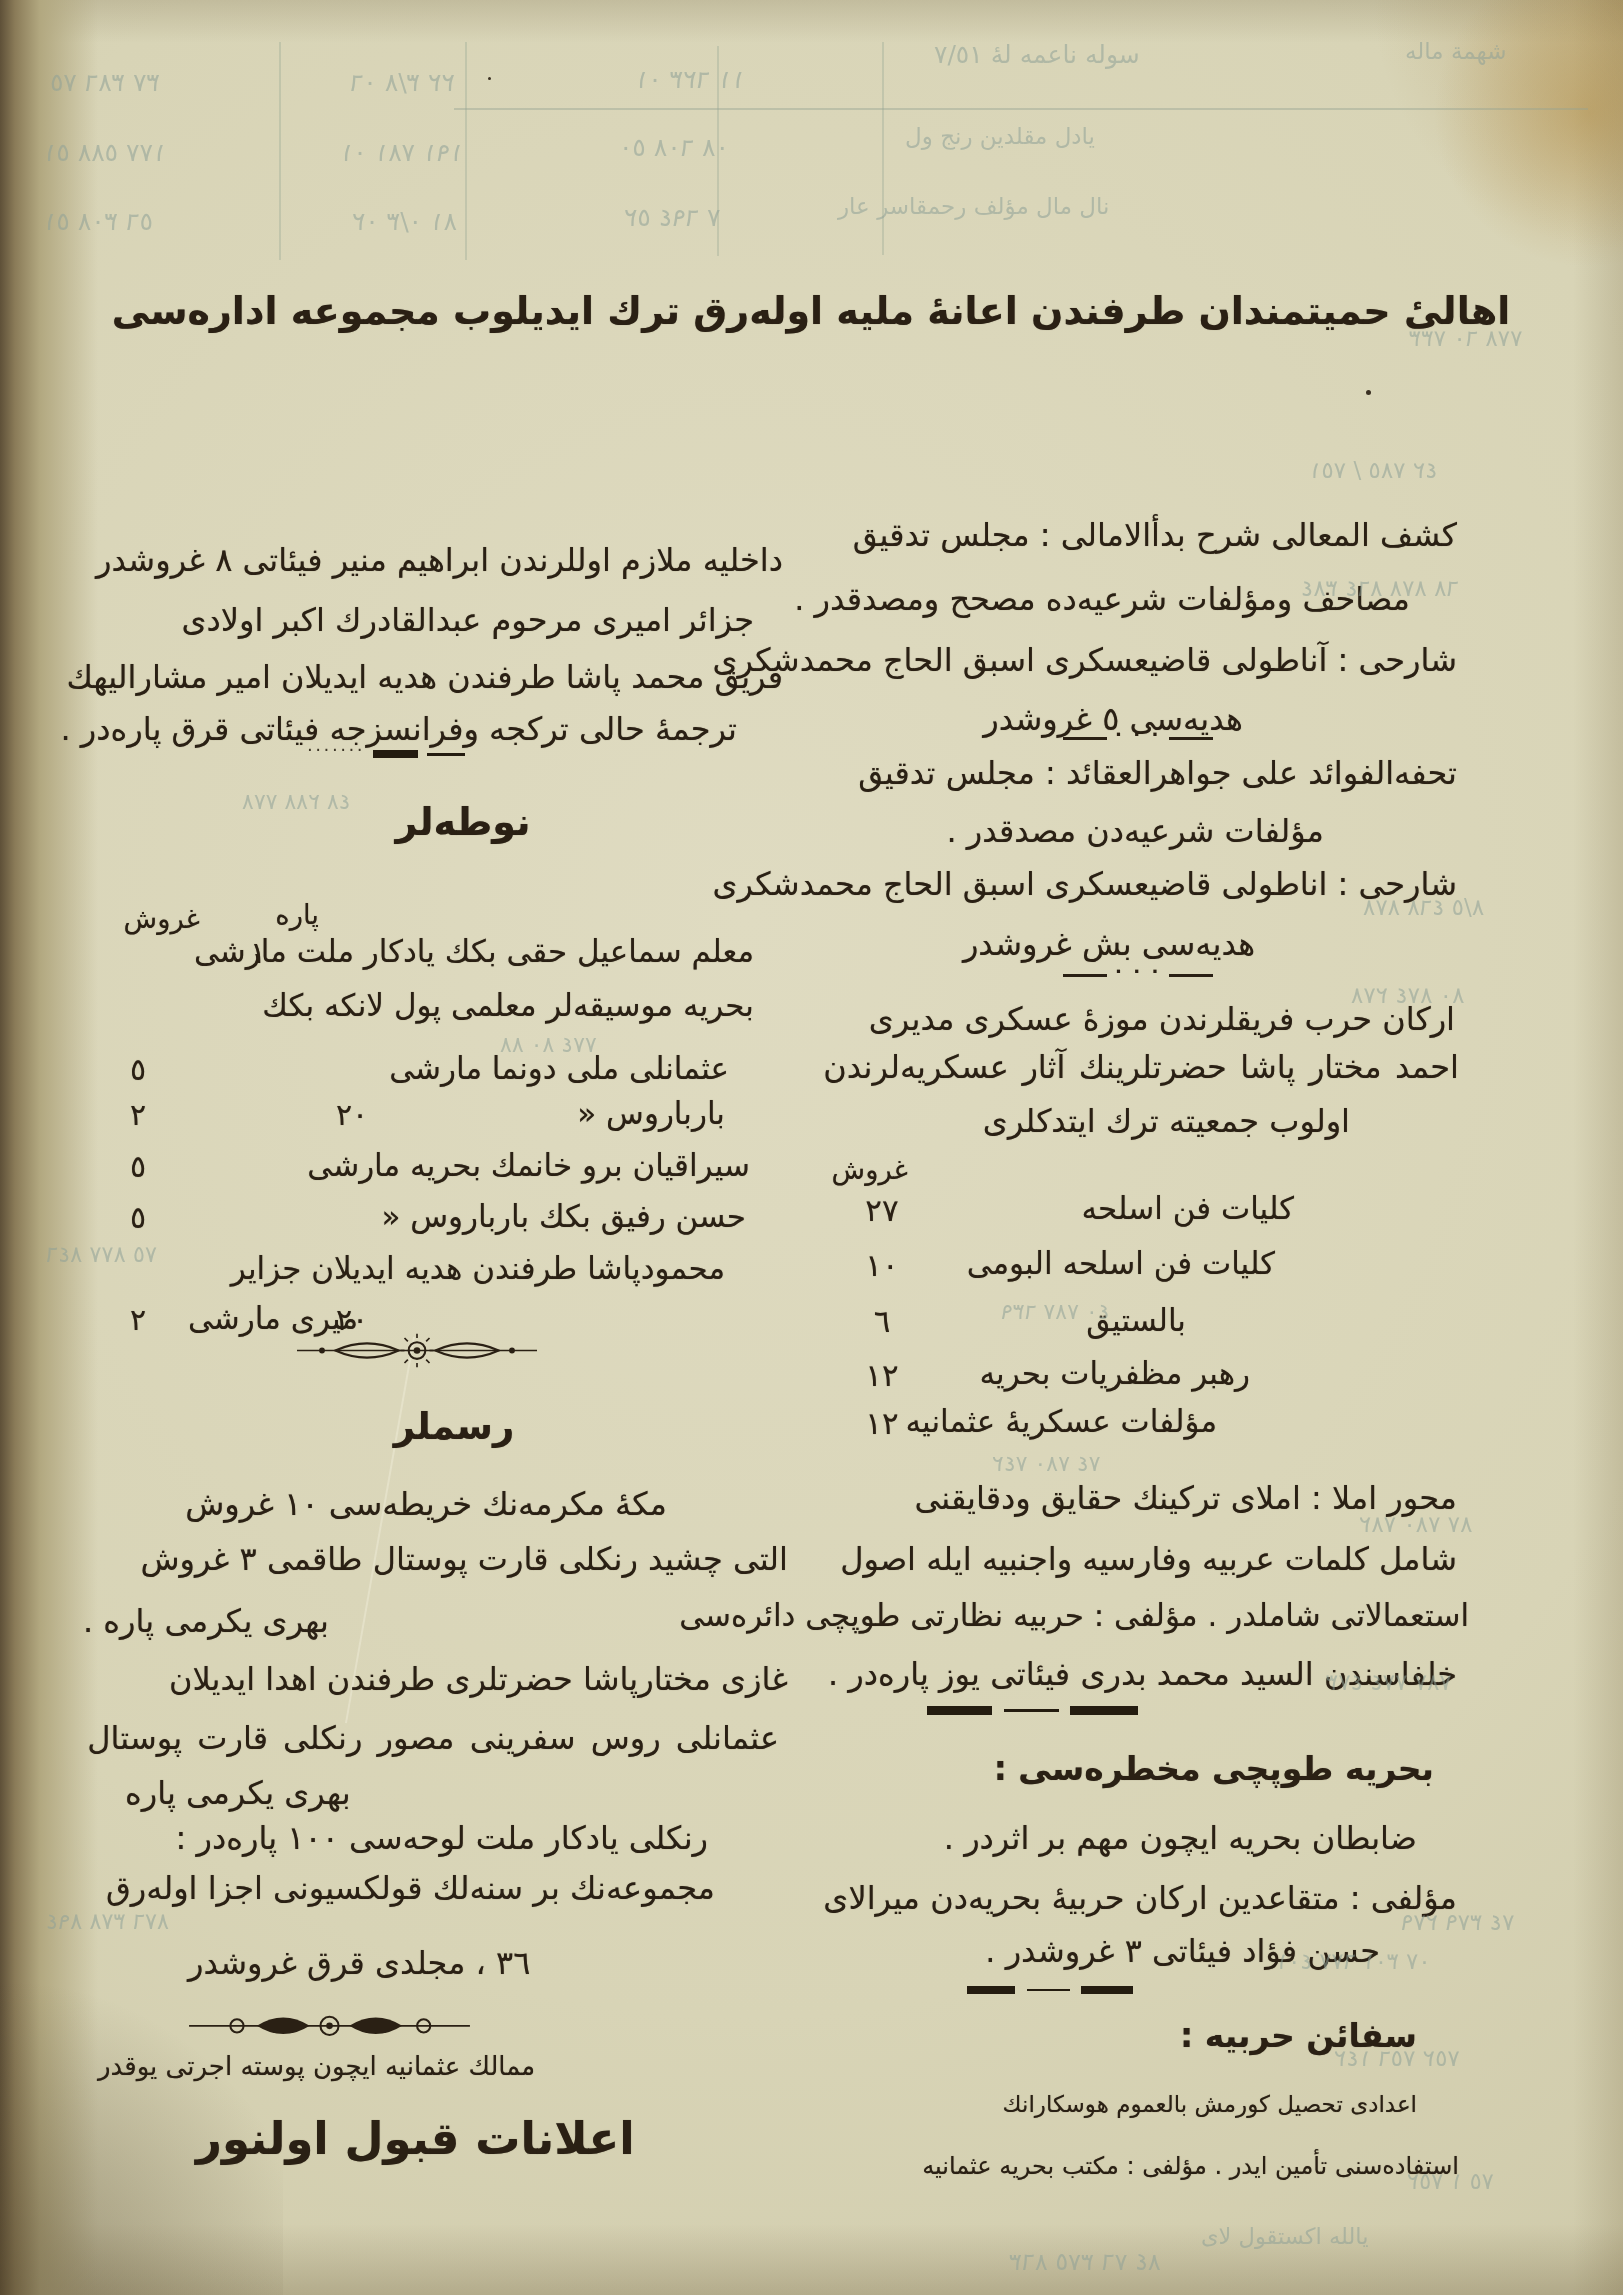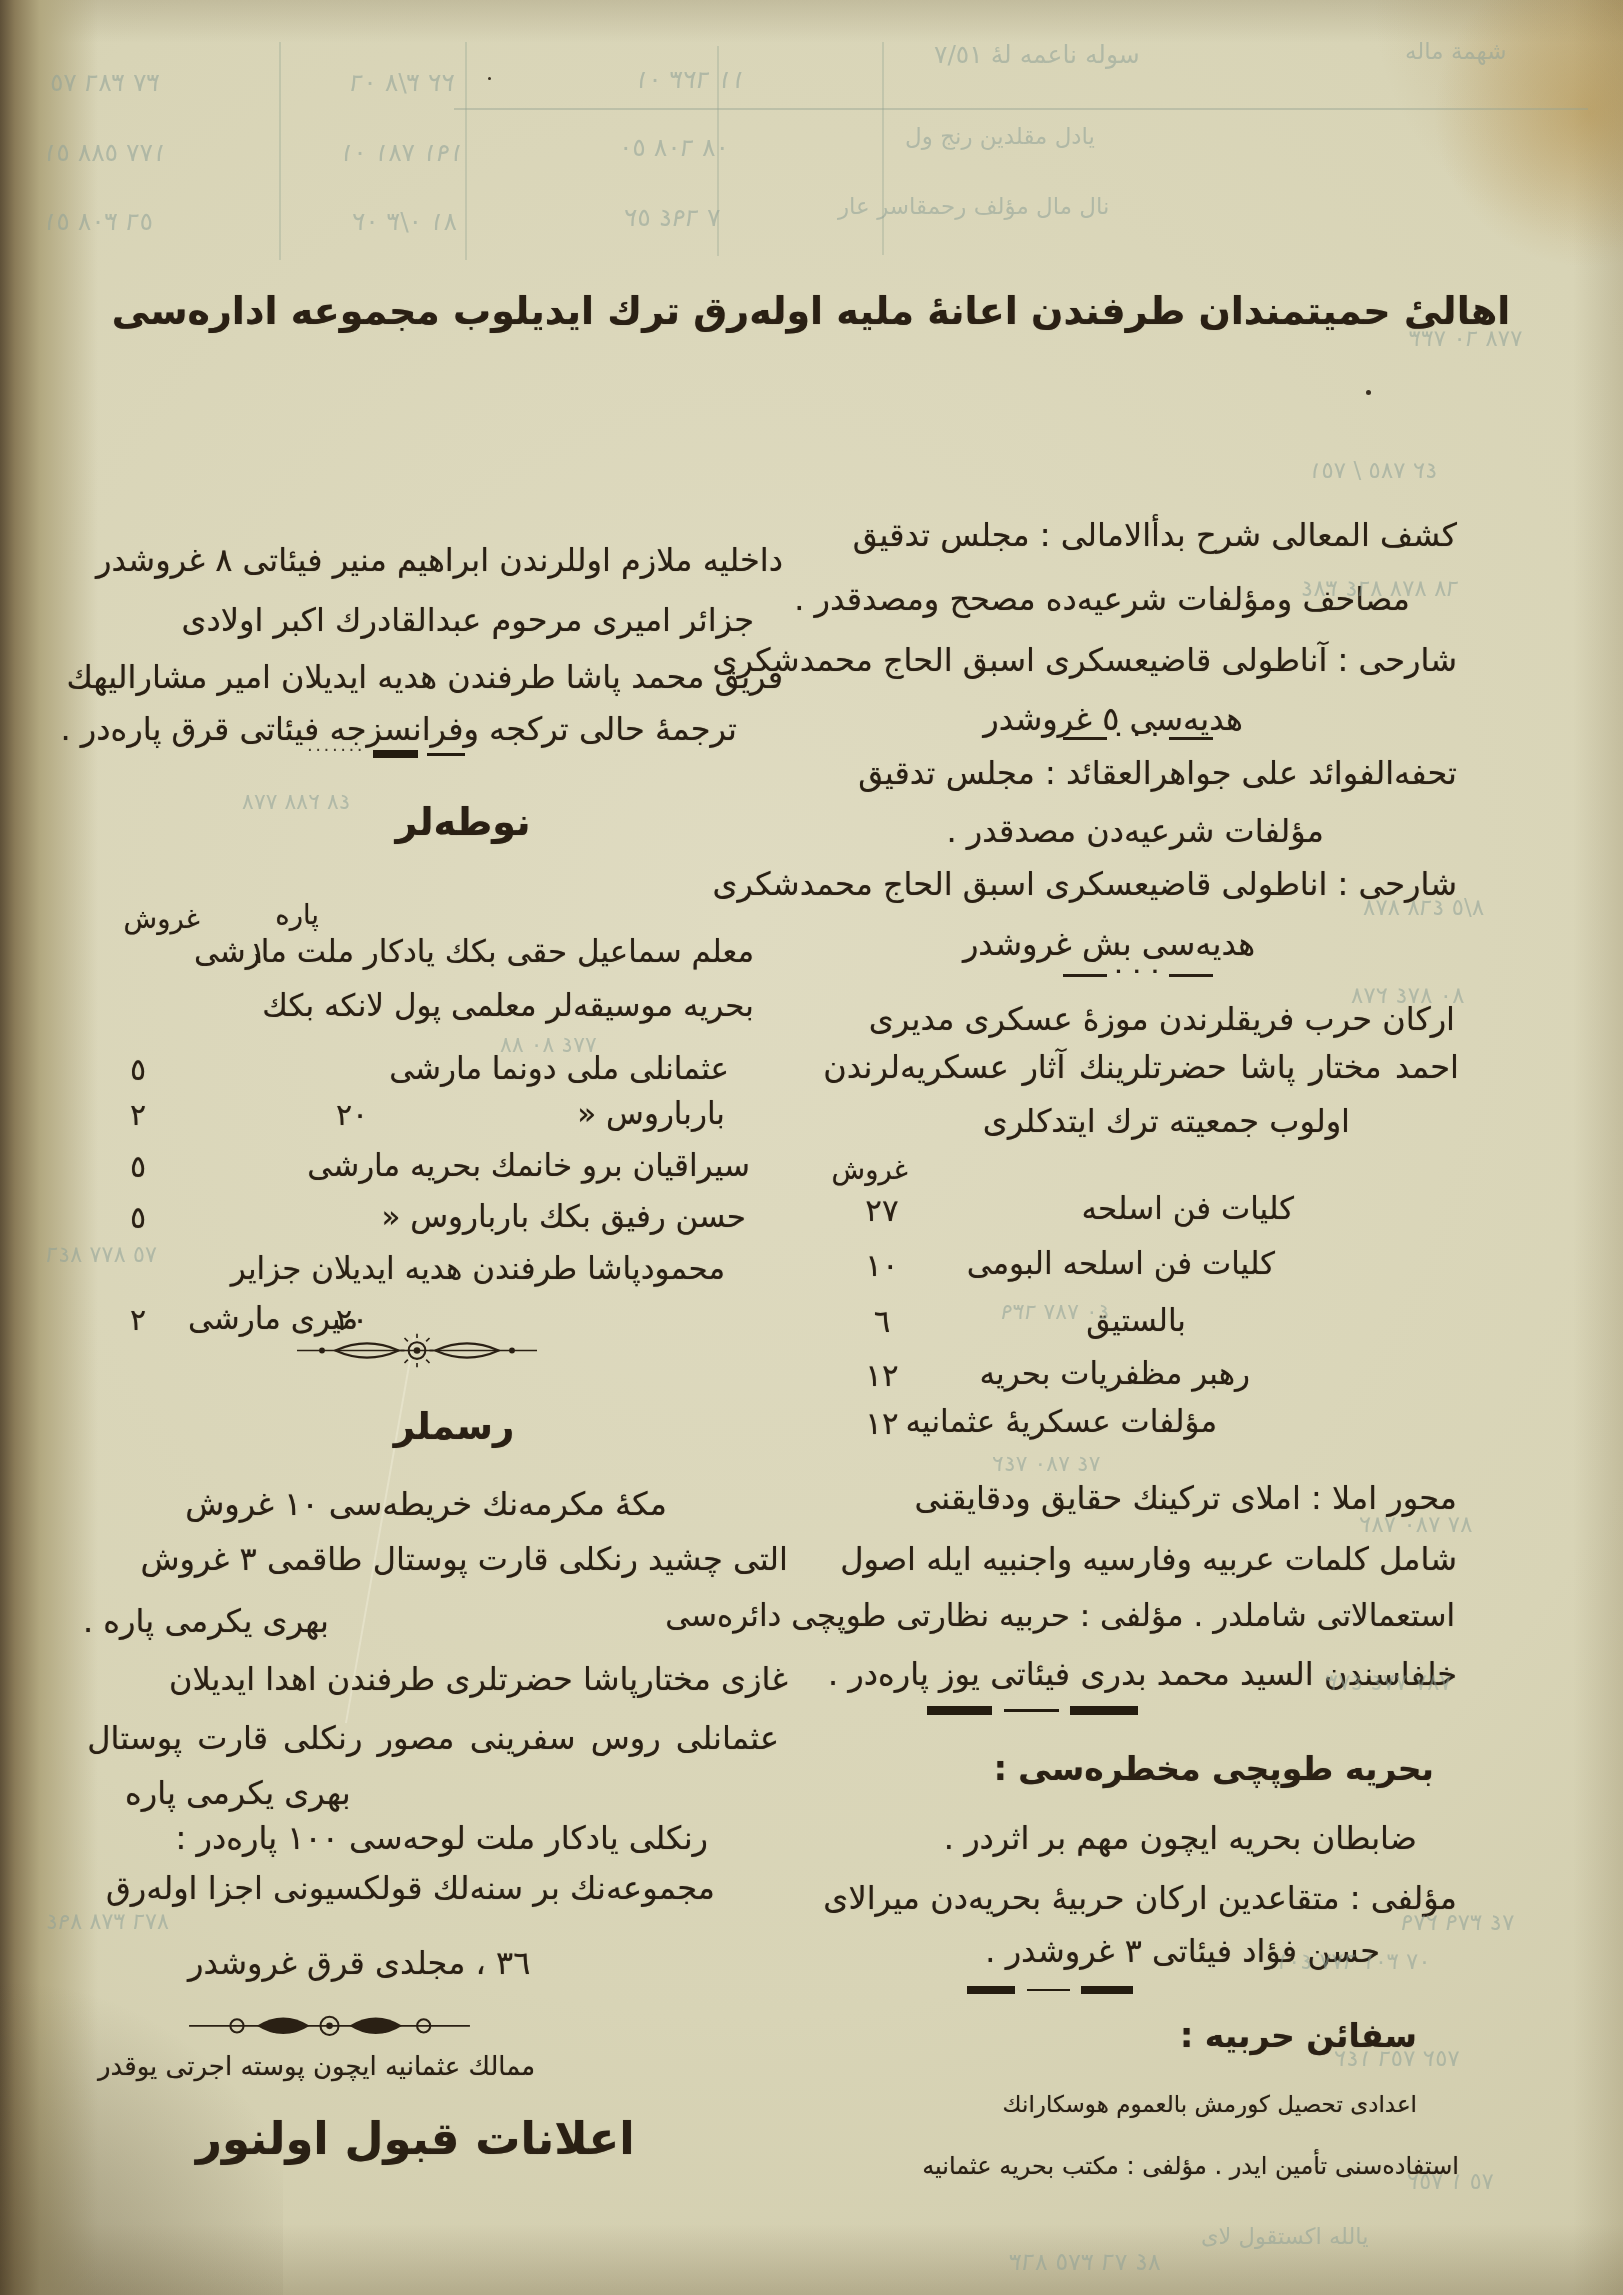--- a/index.html
+++ b/index.html
@@ -140,21 +140,21 @@
     <div class="ln" style="top: 753px; font-size: 32px; right: 166px;">تحفه‌الفوائد علی جواهرالعقائد : مجلس تدقیق</div>
     <div class="ln" style="top: 811px; font-size: 32px; right: 299px;">مؤلفات شرعیه‌دن مصدقدر .</div>
     <div class="ln" style="top: 864px; font-size: 32px; right: 166px;">شارحی : اناطولی قاضیعسكری اسبق الحاج محمدشكری</div>
     <div class="ln" style="top: 924px; font-size: 32px; left: 1109px; transform: translateX(-50%);">هدیه‌سی بش غروشدر</div>
     <div class="ln" style="top: 999px; font-size: 32px; right: 168px;">اركان حرب فریقلرندن موزهٔ عسكری مدیری</div>
     <div class="ln" style="top: 1047px; font-size: 32px; right: 164px; word-spacing: 3.3px;">احمد مختار پاشا حضرتلرینك آثار عسكریه‌لرندن</div>
     <div class="ln" style="top: 1101px; font-size: 32px; right: 273px;">اولوب جمعیته ترك ایتدكلری</div>
     <div class="ln" style="top: 1152px; font-size: 27.5px; right: 715px;">غروش</div>
     <div class="ln" style="top: 1478px; font-size: 32px; right: 166px;">محور املا : املای تركینك حقایق ودقایقنی</div>
     <div class="ln" style="top: 1539px; font-size: 32px; right: 166px;">شامل كلمات عربیه وفارسیه واجنبیه ایله اصول</div>
-    <div class="ln" style="top: 1596px; font-size: 31px; right: 168px;">استعمالاتی شاملدر . مؤلفی : حربیه نظارتی طوپچی دائره‌سی</div>
+    <div class="ln" style="top: 1596px; font-size: 31px; right: 154px;">استعمالاتی شاملدر . مؤلفی : حربیه نظارتی طوپچی دائره‌سی</div>
     <div class="ln" style="top: 1654px; font-size: 32px; right: 166px;">خلفاسندن السید محمد بدری</div>
     <div class="ln" style="top: 1654px; font-size: 32px; left: 828px;">فیئاتی یوز پاره‌در .</div>
     <div class="ln b" style="top: 1748px; font-size: 33px; right: 189px;">بحریه طوپچی مخطره‌سی :</div>
     <div class="ln" style="top: 1818px; font-size: 32px; right: 206px;">ضابطان بحریه ایچون مهم بر اثردر .</div>
     <div class="ln" style="top: 1878px; font-size: 32px; right: 166px;">مؤلفی : متقاعدین اركان حربیهٔ بحریه‌دن میرالای</div>
     <div class="ln" style="top: 1931px; font-size: 32px; right: 243px;">حسن فؤاد فیئاتی ٣ غروشدر .</div>
     <div class="ln b" style="top: 2015px; font-size: 33px; right: 206px;">سفائن حربیه :</div>
     <div class="ln" style="top: 2090px; font-size: 23px; right: 206px;">اعدادی تحصیل كورمش بالعموم هوسكارانك</div>
     <div class="ln" style="top: 2151px; font-size: 24px; right: 164px; margin-left: 36px;">استفاده‌سنی تأمین ایدر . مؤلفی : مكتب بحریه عثمانیه</div>
     <div class="ln" style="top: 932px; font-size: 31px; right: 869px;">معلم سماعیل حقی بكك یادكار ملت مارشی</div>

